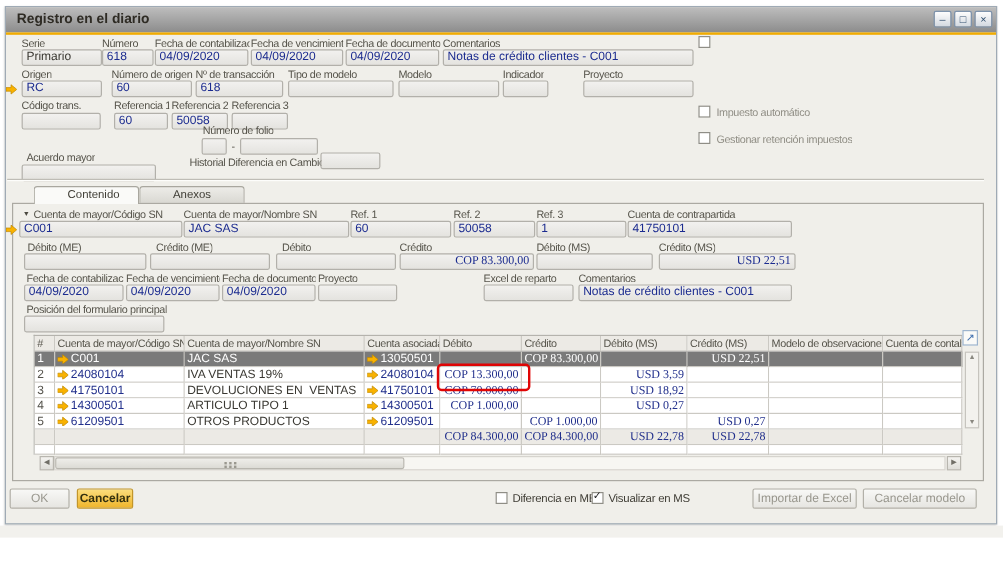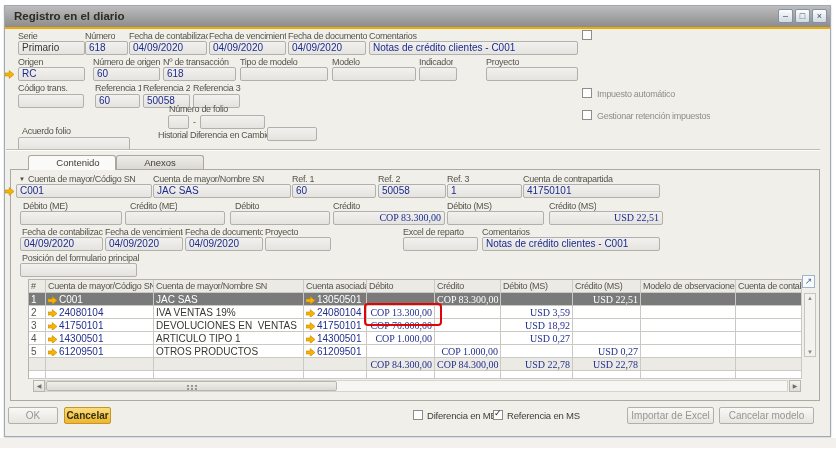--- a/index.html
+++ b/index.html
@@ -105,21 +105,21 @@
   <div class="fld" style="left:95px;top:94px;width:45px;">60</div>
   <div class="lbl" style="left:143px;top:83px;width:47px;">Referencia 2</div>
   <div class="fld" style="left:143px;top:94px;width:47px;">50058</div>
   <div class="lbl" style="left:193px;top:83px;width:50px;">Referencia 3</div>
   <div class="fld" style="left:193px;top:94px;width:47px;"></div>
 
   <div class="lbl" style="left:169px;top:104px;">Número de folio</div>
   <div class="fld" style="left:168px;top:115px;width:21px;"></div>
   <div class="lbl" style="left:193px;top:117px;">-</div>
   <div class="fld" style="left:200px;top:115px;width:65px;"></div>
-  <div class="lbl" style="left:22px;top:126px;">Acuerdo folio</div>
+  <div class="lbl" style="left:22px;top:126px;">Acuerdo mayor</div>
   <div class="fld" style="left:18px;top:137px;width:112px;"></div>
   <div class="lbl" style="left:158px;top:130px;width:123px;">Historial Diferencia en Cambio:</div>
   <div class="fld" style="left:267px;top:127px;width:50px;"></div>
 
   <div class="cb" style="left:582px;top:30px;"></div>
   <div class="cb" style="left:582px;top:88px;"></div>
   <div class="lbl glbl" style="left:597px;top:89px;">Impuesto automático</div>
   <div class="cb" style="left:582px;top:110px;"></div>
   <div class="lbl glbl" style="left:597px;top:111px;">Gestionar retención impuestos</div>
 
@@ -299,18 +299,18 @@
     </div>
   <div class="sba" style="left:789px;"><span>▶</span></div>
 
   <div class="btn dis" style="left:8px;width:50px;">OK</div>
   <div class="btn gold" style="left:64px;width:47px;">Cancelar</div>
   <div class="cb" style="left:413px;top:410px;"></div>
   <div class="flbl" style="left:427px;top:410px;">Diferencia en ME</div>
   <div class="cb" style="left:493px;top:410px;">
       <span class="ckm">✓</span>
     </div>
-  <div class="flbl" style="left:507px;top:410px;">Referencia en MS</div>
+  <div class="flbl" style="left:507px;top:410px;">Visualizar en MS</div>
   <div class="btn dis" style="left:627px;width:87px;">Importar de Excel</div>
   <div class="btn dis" style="left:719px;width:95px;">Cancelar modelo</div>
 
   <div class="strip"></div>
 </div>
 
 </body></html>

